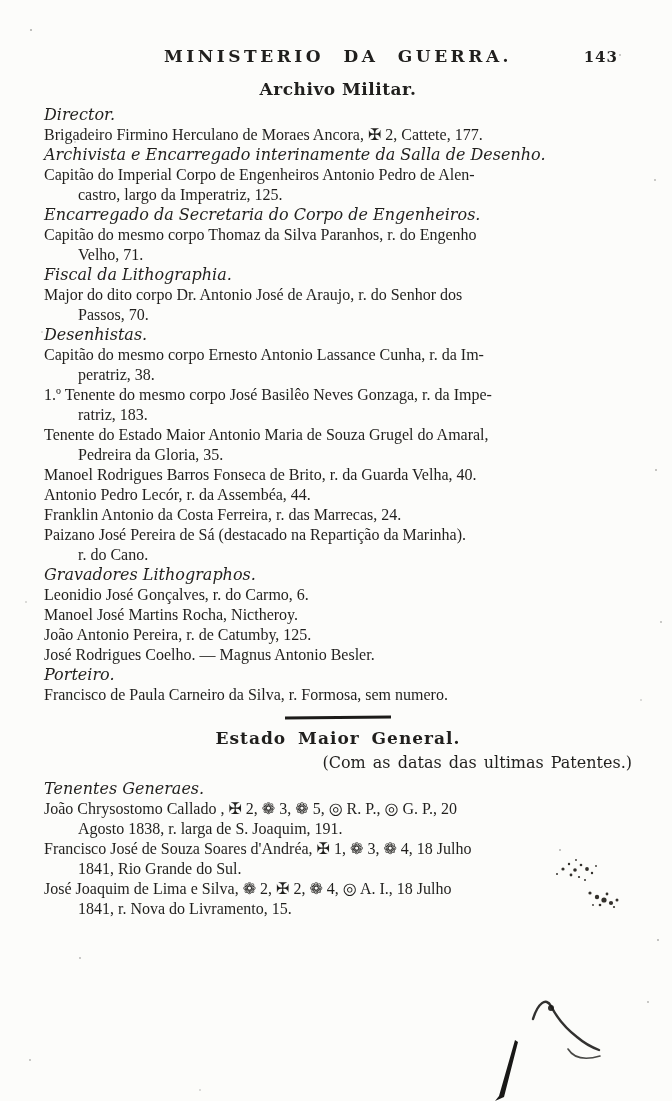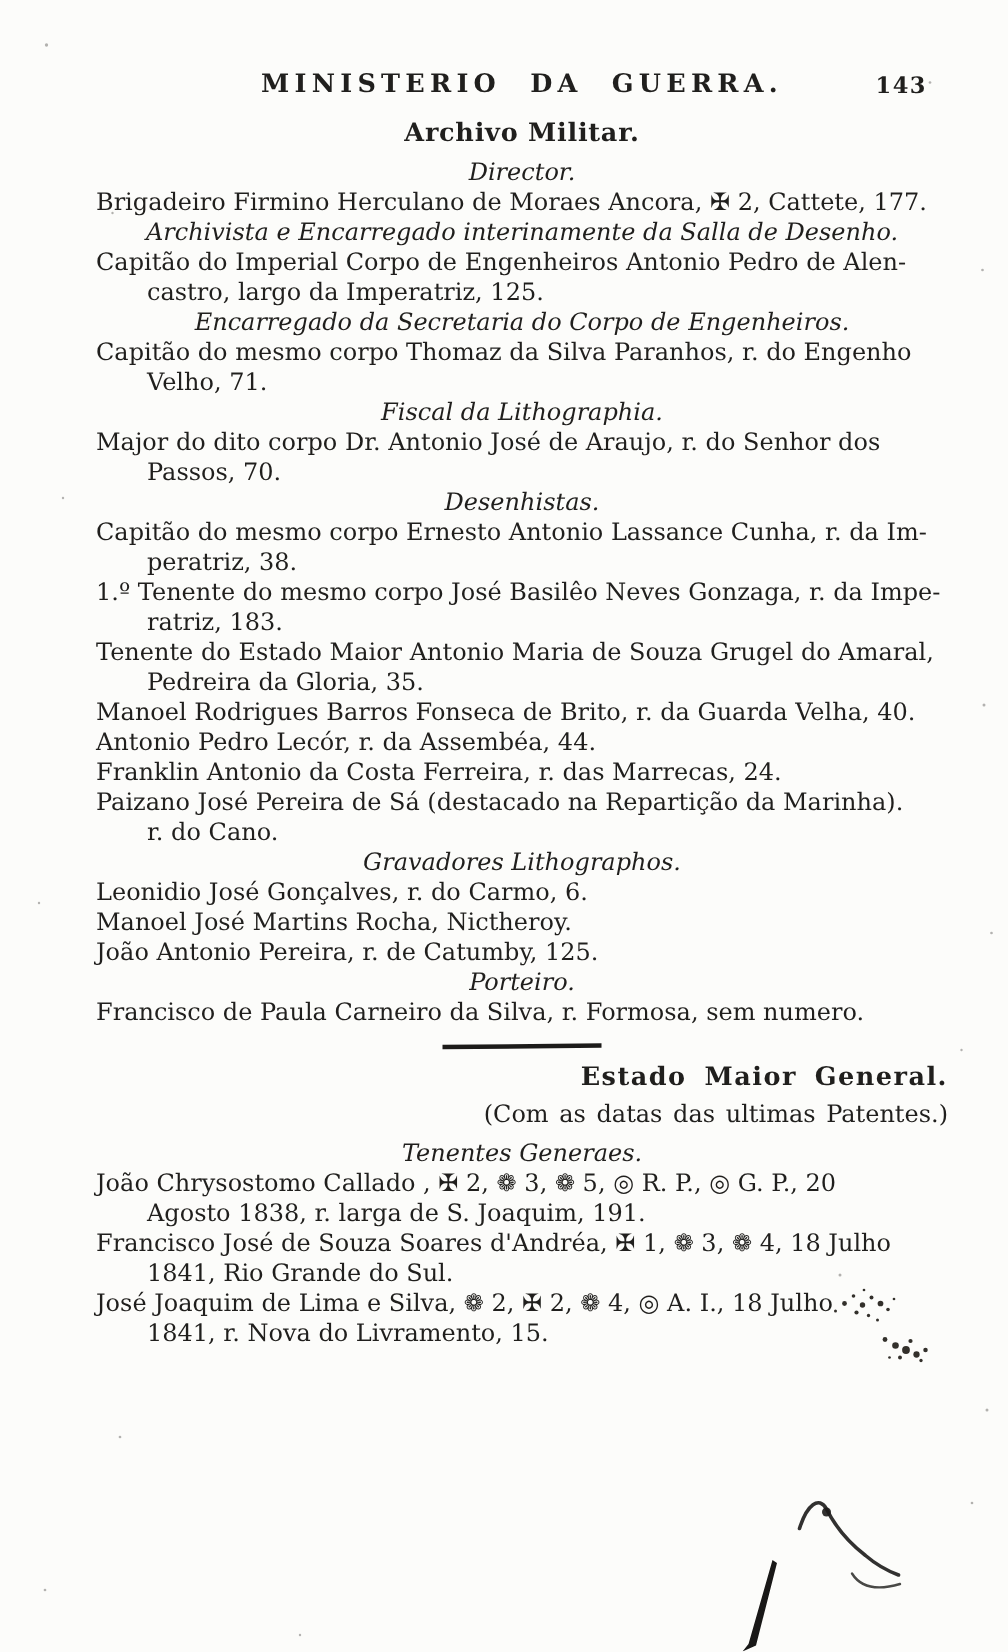--- a/index.html
+++ b/index.html
@@ -1,36 +1,36 @@
 <!DOCTYPE html>
 <html><head>
 <meta charset="utf-8">
 <style>
   html,body{margin:0;padding:0;}
   body{
     width:672px;height:1101px;overflow:hidden;position:relative;
     background:#fcfcfa;color:#201f1d;
     font-family:"DejaVu Serif","Liberation Serif",serif;
   }
-  .page-inner{padding:46px 40px 0 20px;position:relative;margin-left:44px;}
+  .page-inner{padding:46px 40px 0 44px;position:relative;}
   .running-head{position:relative;text-align:center;font-weight:bold;
     font-size:17px;letter-spacing:3.5px;word-spacing:10px;line-height:20px;}
   .page-number{position:absolute;right:14px;top:1px;font-weight:bold;
     font-size:15px;letter-spacing:1px;word-spacing:0;}
   .section-title{text-align:center;font-weight:bold;font-size:17px;
     letter-spacing:.5px;margin:13px 0 0 0;line-height:20px;}
   .location-line{text-align:center;font-size:12.5px;line-height:21px;
     letter-spacing:1px;word-spacing:4px;margin:10px 0 0 0;white-space:pre-line;}
   .body-blocks{margin-top:6px;}
-  .role{ text-align:center;font-style:italic;font-size:16px;line-height:20px;margin:0;}
+  .role{ font-style:italic;font-size:16px;line-height:20px;margin:0;}
   .entry{font-size:16px;line-height:20px;margin:0;padding-left:34px;
-    text-indent:-34px;white-space:pre-line;}
+    text-indent:-34px;white-space:pre-line;font-family:Liberation Serif, serif;}
   .divider{width:106px;height:2.5px;background:#1c1b19;margin:11px auto 9px auto;
     transform:rotate(-.6deg);}
-  .estado-title{text-align:right;font-weight:bold;font-size:17px;
+  .estado-title{text-align:center;font-weight:bold;font-size:17px;
     letter-spacing:1px;word-spacing:5px;margin:4px 0 0 0;line-height:20px;}
   .estado-subtitle{text-align:right;font-size:16px;word-spacing:2px;
     margin:5px 0 0 0;line-height:20px;}
   .estado-role{margin-top:3px;}
   .artifacts{position:absolute;left:0;top:0;width:672px;height:1101px;
     pointer-events:none;}
 </style>
 </head>
 <body>
 
@@ -64,20 +64,21 @@
 Pedreira da Gloria, 35.</p>
     <p class="entry">Manoel Rodrigues Barros Fonseca de Brito, r. da Guarda Velha, 40.</p>
     <p class="entry">Antonio Pedro Lecór, r. da Assembéa, 44.</p>
     <p class="entry">Franklin Antonio da Costa Ferreira, r. das Marrecas, 24.</p>
     <p class="entry">Paizano José Pereira de Sá (destacado na Repartição da Marinha).
 r. do Cano.</p>
     <p class="role">Gravadores Lithographos.</p>
     <p class="entry">Leonidio José Gonçalves, r. do Carmo, 6.</p>
     <p class="entry">Manoel José Martins Rocha, Nictheroy.</p>
     <p class="entry">João Antonio Pereira, r. de Catumby, 125.</p>
+    <p class="entry">José Rodrigues Coelho. — Magnus Antonio Besler.</p>
     <p class="role">Porteiro.</p>
     <p class="entry">Francisco de Paula Carneiro da Silva, r. Formosa, sem numero.</p>
   </div>
 
   <div class="divider"></div>
 
   <p class="estado-title">Estado Maior General.</p>
   <p class="estado-subtitle">(Com as datas das ultimas Patentes.)</p>
 
   <div class="body-blocks">

